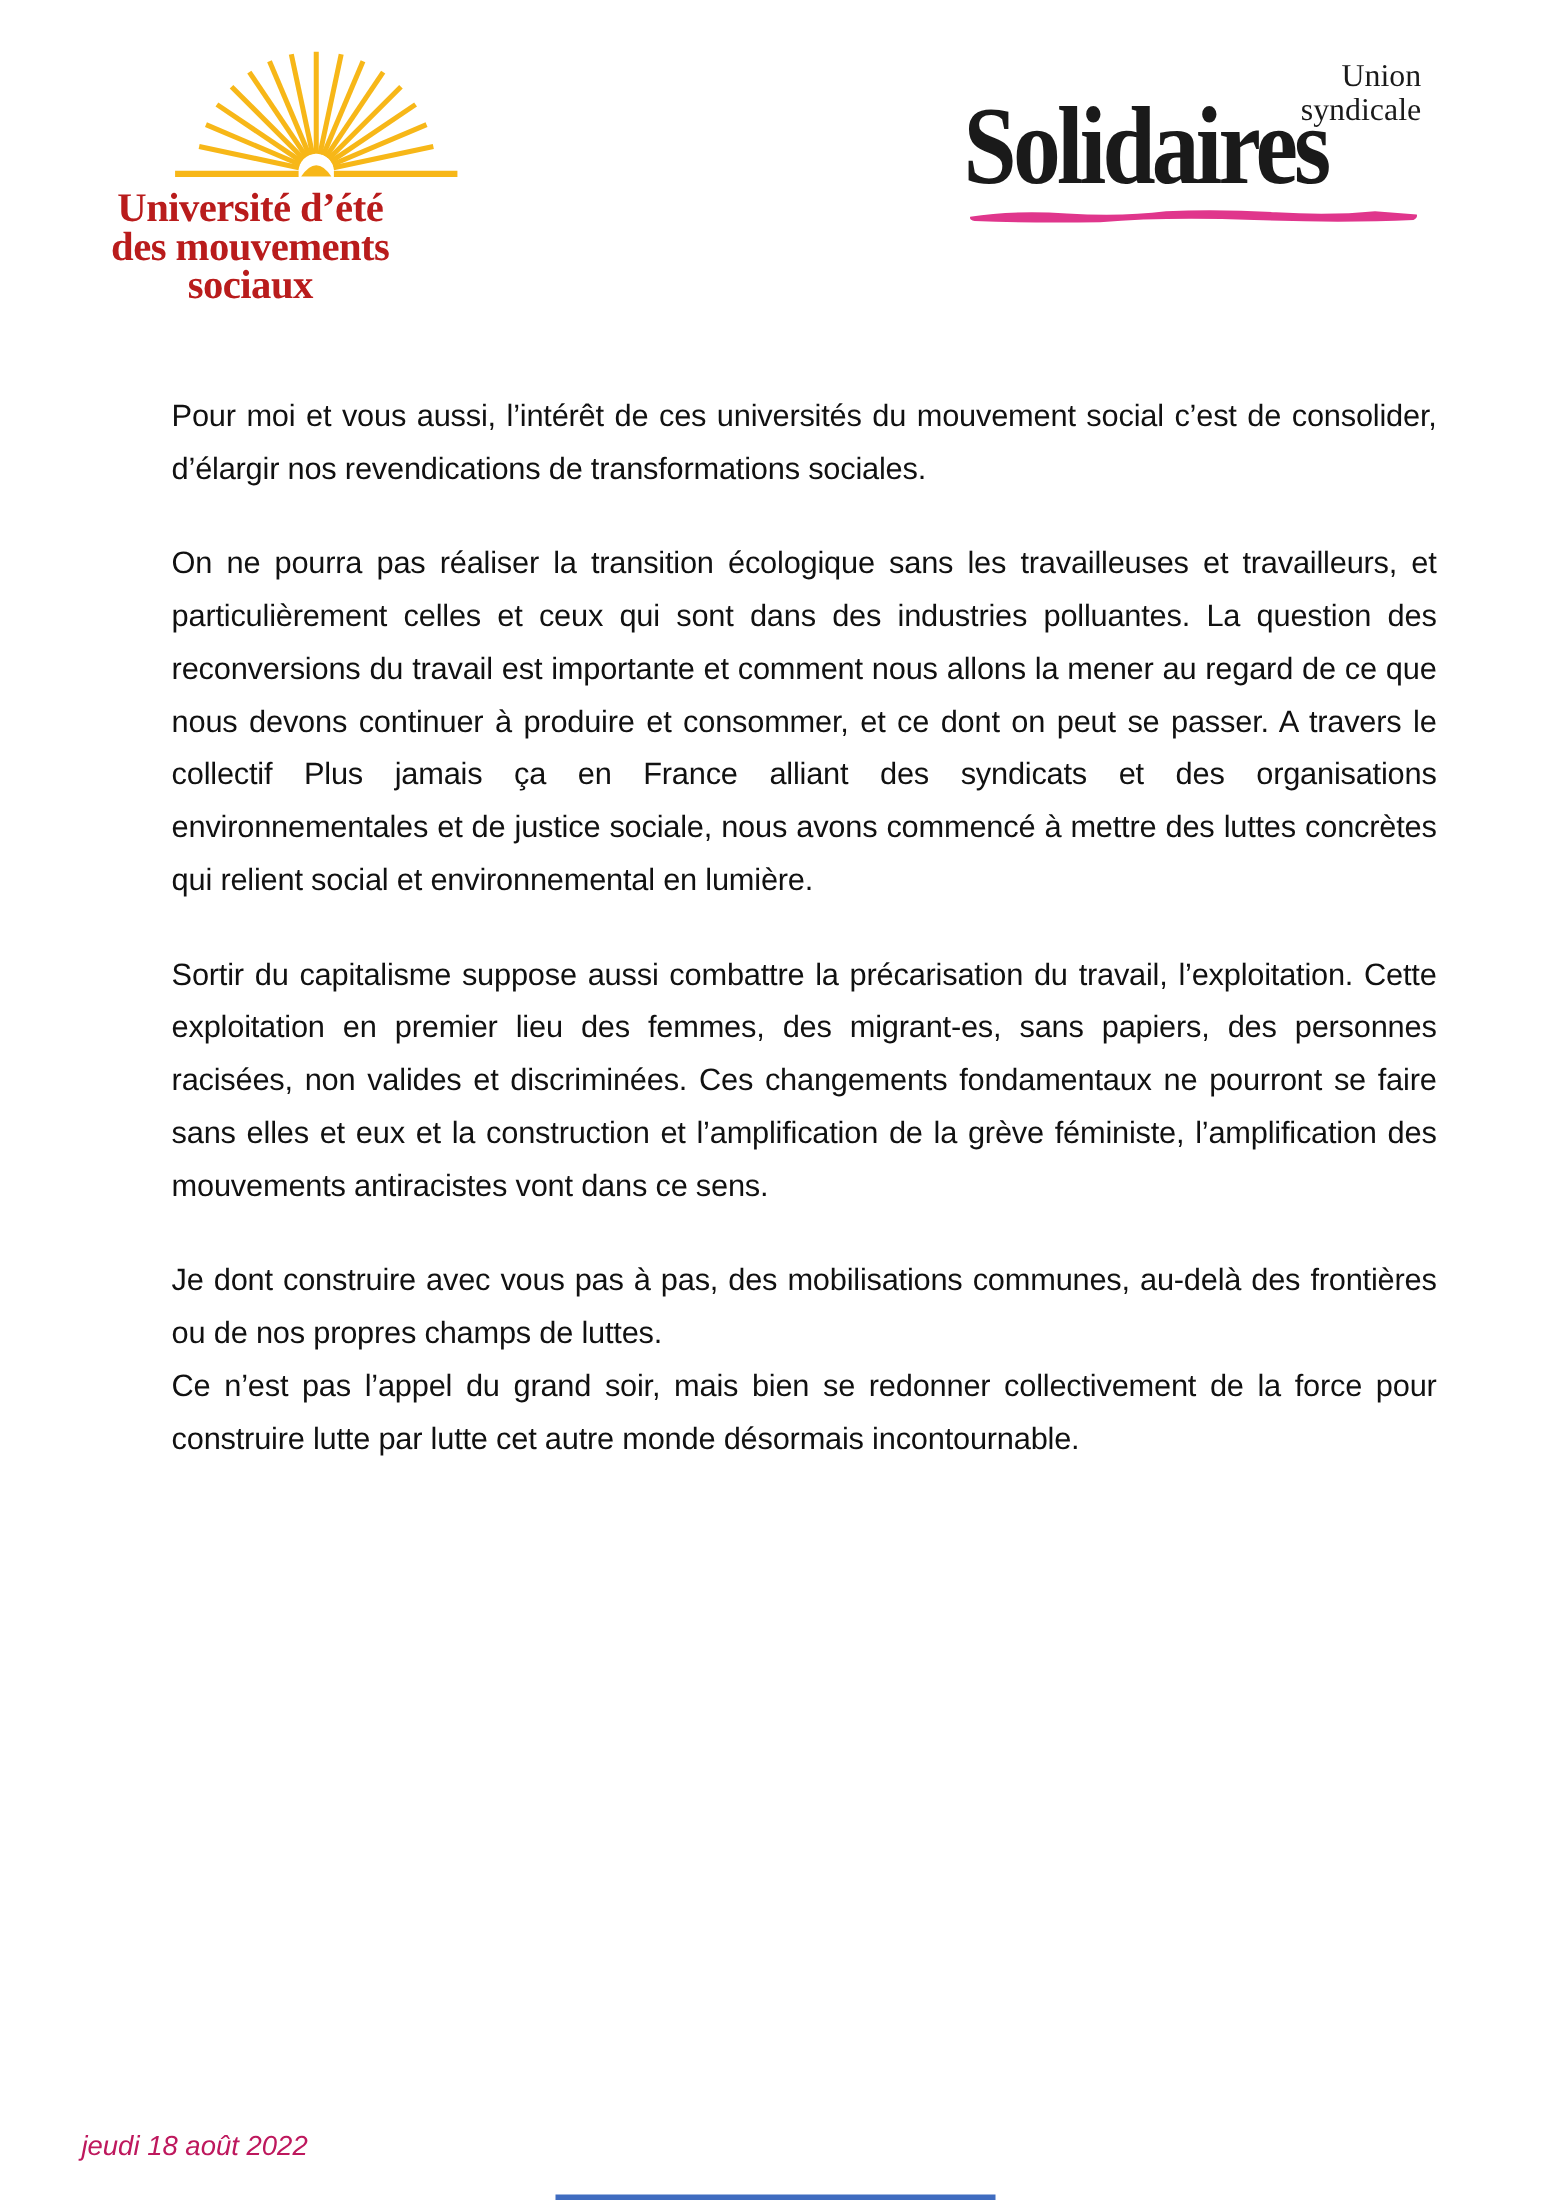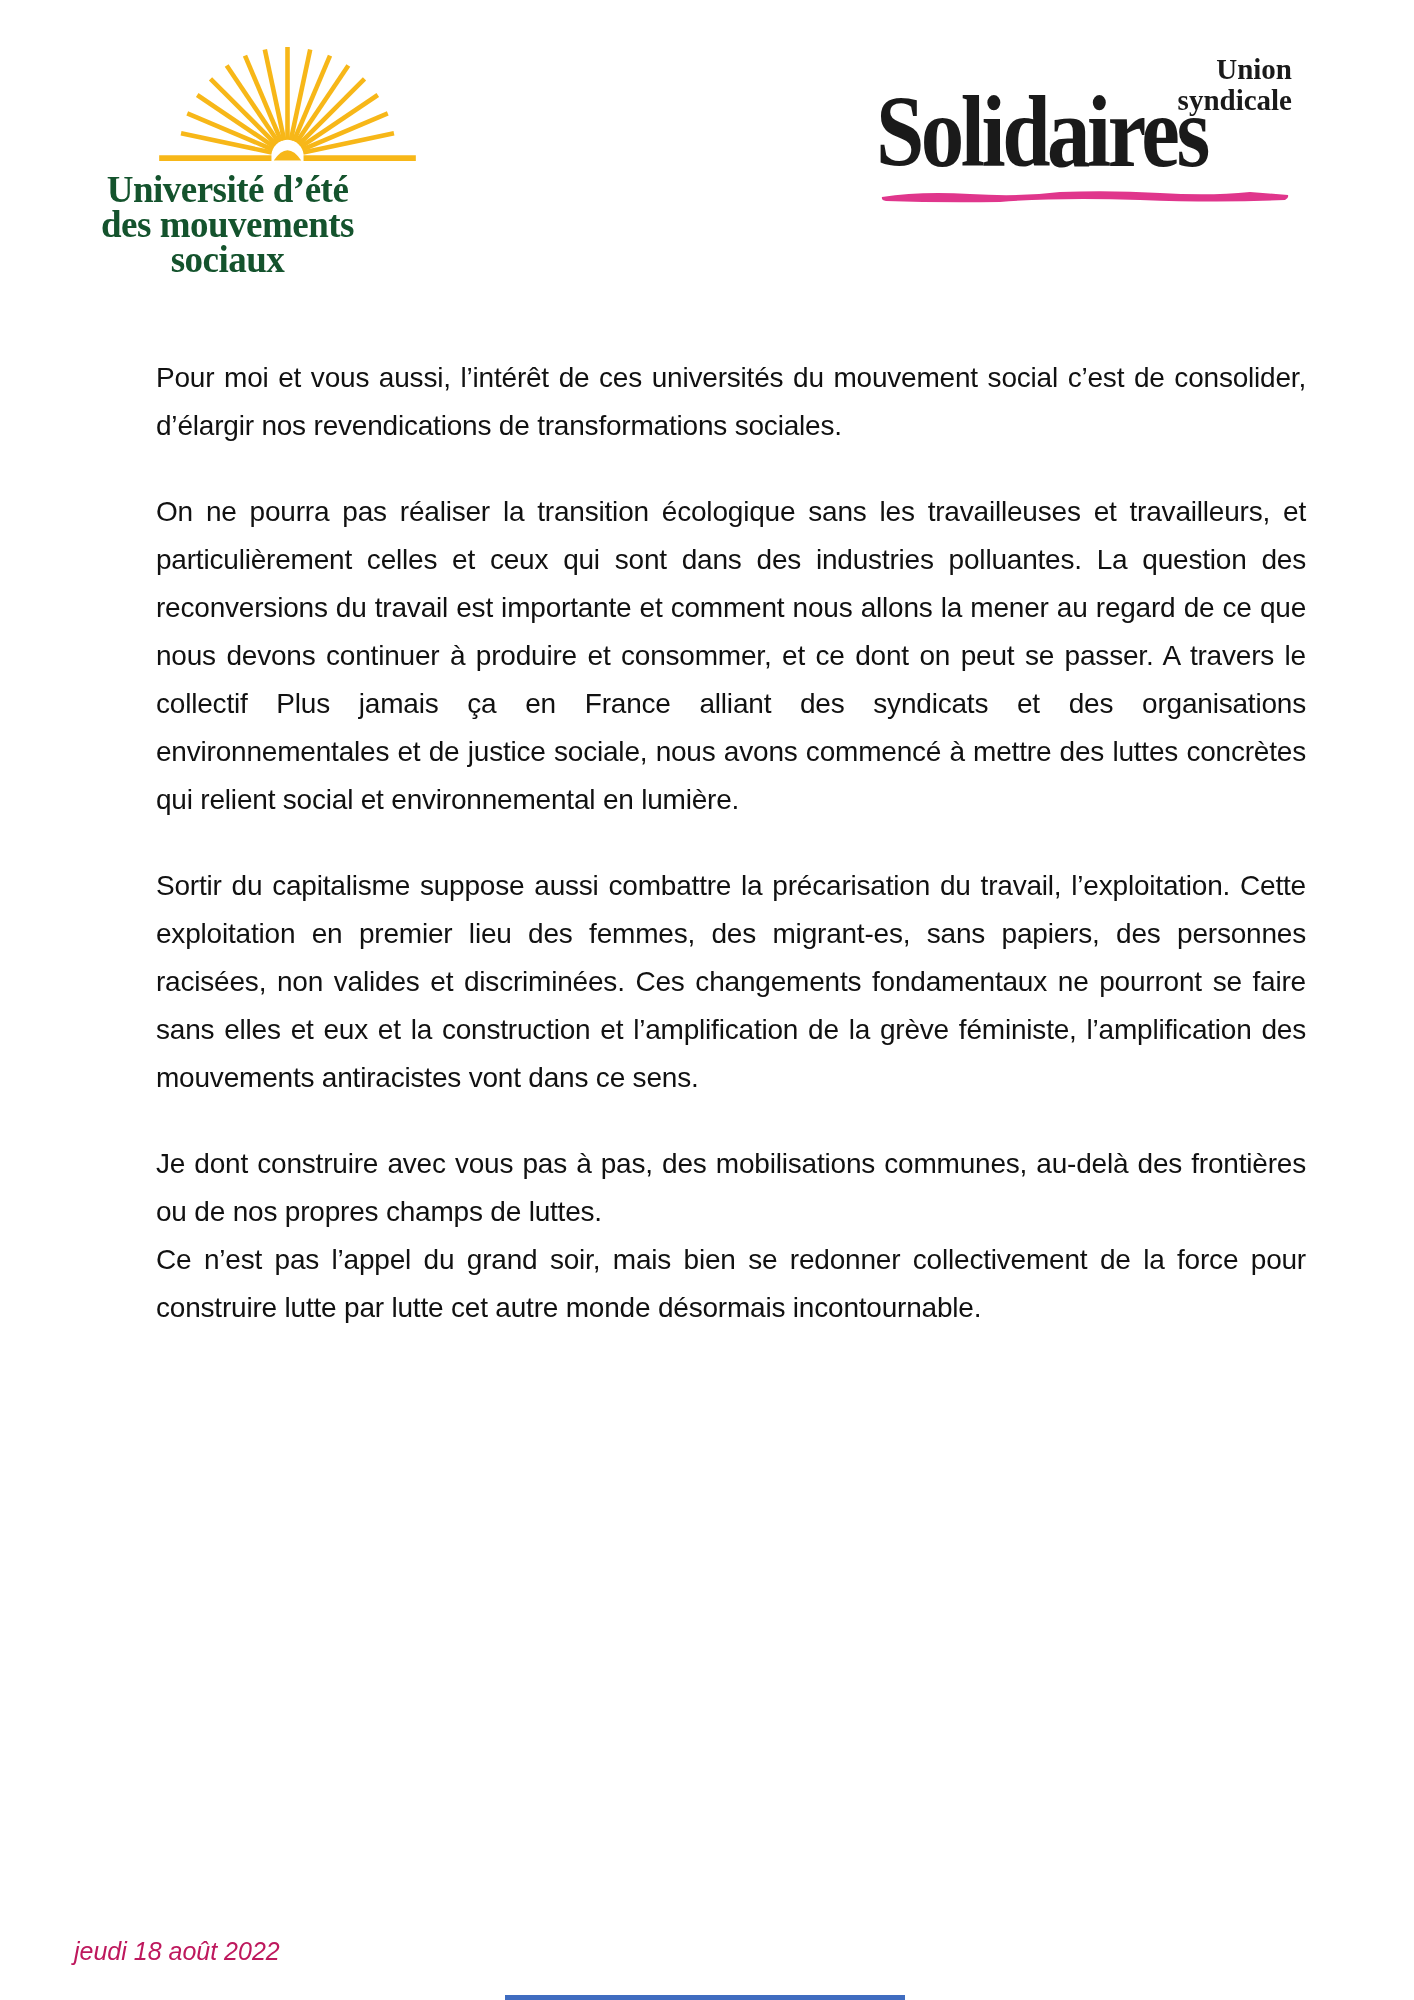--- a/index.html
+++ b/index.html
@@ -22,21 +22,21 @@
     font-size:37px;line-height:35px;
     letter-spacing:-0.5px;
   }
 
   
   .soli{position:absolute;left:870px;top:50px;width:430px;height:170px;}
   .soli-tagline{
     position:absolute;right:8px;top:4px;
     text-align:right;
     font-family:"Liberation Serif",serif;
-    font-weight:700;
+    font-weight:400;
     font-size:29px;line-height:31px;
     color:#1a1a1a;
   }
   .soli-wordmark{
     position:absolute;left:6px;top:32px;
     font-family:"Liberation Serif",serif;
     font-weight:700;
     font-size:101px;line-height:101px;
     letter-spacing:-4px;
     color:#1a1a1a;
@@ -91,21 +91,21 @@
         <line x1="108.4" y1="94.2" x2="41.2" y2="48.9"></line>
         <line x1="107.1" y1="96.5" x2="32.5" y2="64.9"></line>
         <line x1="106.3" y1="99.1" x2="27.1" y2="82.2"></line>
       </g>
       <g stroke="#f7b718" stroke-width="5" fill="none">
         <line x1="8" y1="104" x2="106" y2="104"></line>
         <line x1="134" y1="104" x2="232" y2="104"></line>
       </g>
       <path d="M108,106 Q120,88 132,106 Z" fill="#f7b718"></path>
     </svg>
-    <div class="uni-text" style="color:#14532d">
+    <div class="uni-text" style="color:#b91c1c">
       <div>Université d’été</div>
       <div>des mouvements sociaux</div>
     </div>
   </div>
 
   <div class="soli">
     <div class="soli-tagline">
       <div>Union</div>
       <div>syndicale</div>
     </div>

